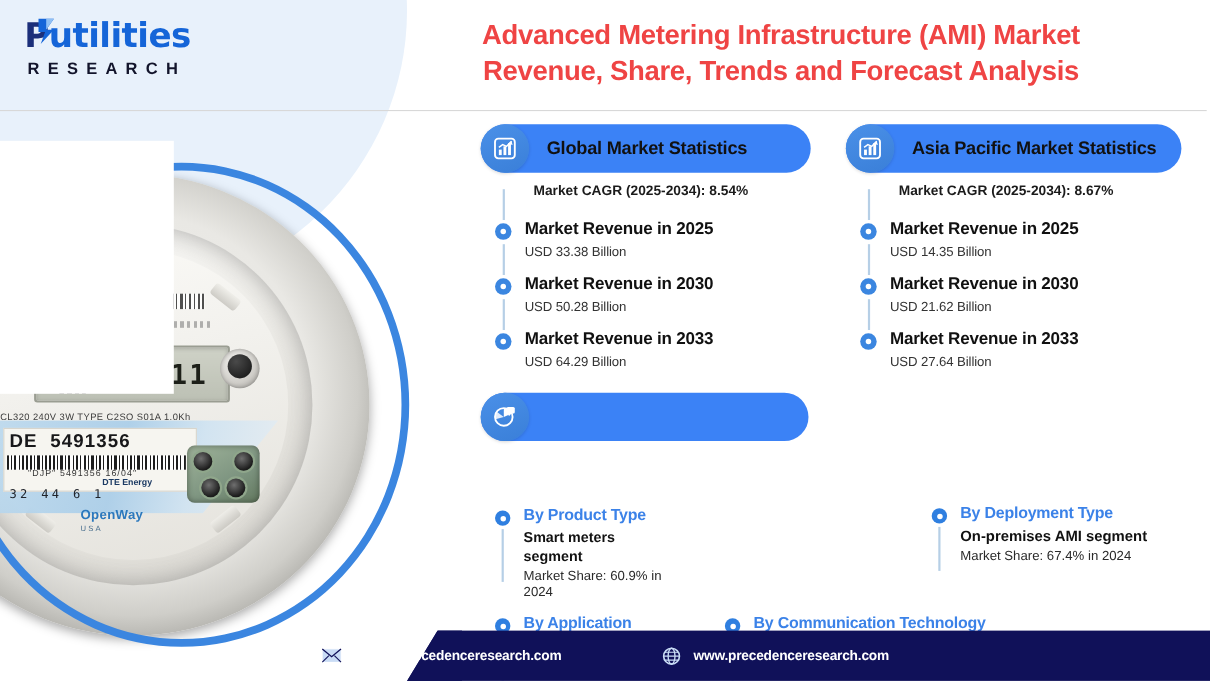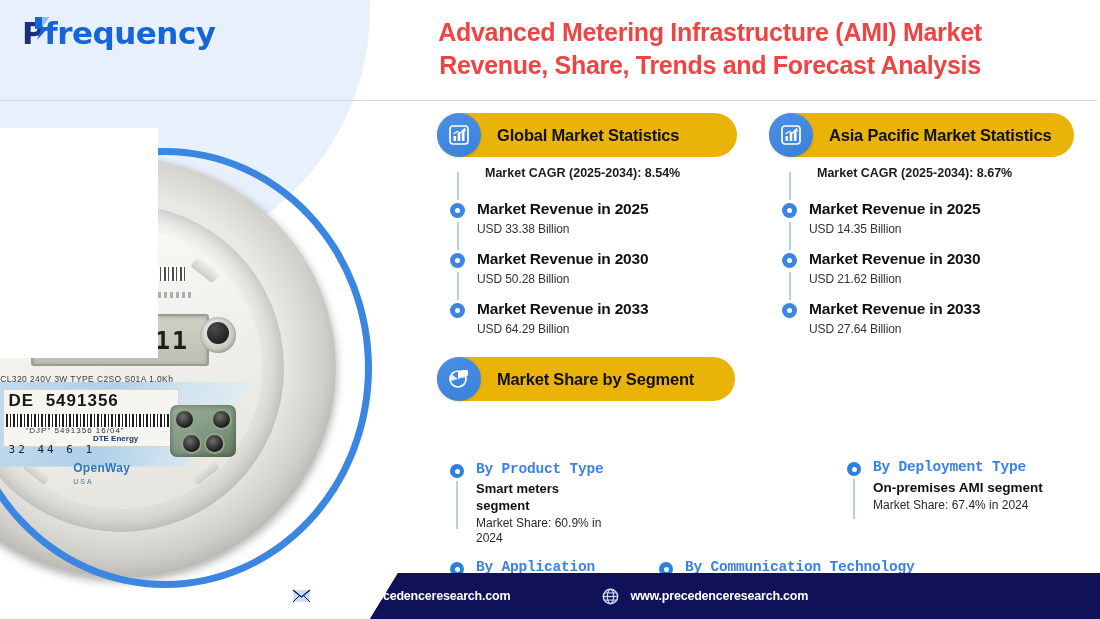--- a/index.html
+++ b/index.html
@@ -186,21 +186,21 @@
   }
   .clamp.c1{left:15%;top:13%;transform:rotate(-38deg);}
   .clamp.c2{right:15%;top:13%;transform:rotate(38deg);}
   .clamp.c3{left:15%;bottom:11%;transform:rotate(38deg);}
   .clamp.c4{right:15%;bottom:11%;transform:rotate(-38deg);}
 
   
   .panel{position:absolute;z-index:5;}
   .pill{
     display:flex;align-items:center;
-    background:#eab308;border-radius:26px;height:44px;
+    background:#3b82f6;border-radius:26px;height:44px;
     padding-right:22px;
     position:relative;
   }
   .pill-icon{
     width:44px;height:44px;border-radius:50%;
     background:linear-gradient(160deg,#4a90e8,#3a7fd8);
     display:flex;align-items:center;justify-content:center;flex:0 0 44px;
     box-shadow:0 1px 3px rgba(0,0,0,.15);
   }
   .pill-title{
@@ -227,21 +227,21 @@
 
   
   .seg-grid{position:relative;margin-top:8px;height:170px;}
   .seg{position:absolute;padding-left:26px;}
   .seg-dot{
     position:absolute;left:0;top:3px;width:14px;height:14px;border-radius:50%;
     background:#2f7fe0;display:flex;align-items:center;justify-content:center;
   }
   .seg-dot:after{content:"";width:5px;height:5px;border-radius:50%;background:#fff;}
   .seg-line{position:absolute;left:6px;top:20px;width:1.5px;background:#b6cfe6;}
-  .seg-cat{font-size:14.5px;font-weight:bold;color:#3b82e8;letter-spacing:-0.2px;line-height:1.2;font-family:Liberation Mono, monospace;}
+  .seg-cat{font-size:14.5px;font-weight:bold;color:#3b82e8;letter-spacing:-0.2px;line-height:1.2;}
   .seg-name{font-size:13px;font-weight:bold;color:#111;margin-top:3px;line-height:1.28;}
   .seg-share{font-size:12px;color:#2a2a2a;margin-top:1px;line-height:1.3;}
 
   
   .footer{
     position:absolute;left:0;bottom:0;width:1100px;height:46px;z-index:8;
     background:#101159;
     clip-path:polygon(398px 0, 1100px 0, 1100px 46px, 370px 46px);
   }
   .footer-slant{
@@ -263,22 +263,23 @@
 
   <div class="bg-circle-tl2"></div>
   <div class="top-divider"></div>
 
   <div class="logo">
     <svg class="logo-mark" viewBox="0 0 22 26">
       <path d="M2 2 L16 2 L9 12 L16 12 L4 25 L8 14 L2 14 Z" fill="#1565d8"></path>
       <path d="M9 2 L16 2 L9 12 Z" fill="#8fc0f5"></path>
     </svg>
     <div class="logo-main">
-      <span>P</span><span class="blue">frequency</span>
-    </div>
+      <span>P</span><span class="blue">utilities</span>
+    </div>
+    <div class="logo-sub">RESEARCH</div>
   </div>
 
   <div class="title">
     <div>Advanced Metering Infrastructure (AMI) Market</div>
     <div>Revenue, Share, Trends and Forecast Analysis</div>
   </div>
 
   <div class="meter-wrap">
     <div class="meter">
       <div class="meter-face">
@@ -401,21 +402,20 @@
     <div class="pill" style="width:298px;box-sizing:border-box;">
       <div class="pill-icon">
         <svg width="24" height="24" viewBox="0 0 24 24">
           <circle cx="11" cy="12" r="8" fill="none" stroke="#ffffff" stroke-width="1.7"></circle>
           <path d="M11 12 L11 4 A8 8 0 0 1 18 9 Z" fill="#ffffff"></path>
           <path d="M11 12 L3.4 14.2 A8 8 0 0 1 4.2 7 Z" fill="#ffffff" opacity="0.85"></path>
           <rect x="13.5" y="3" width="7.5" height="6" rx="1.4" fill="#ffffff"></rect>
           <polygon points="15,9 18,9 15.6,11.4" fill="#ffffff"></polygon>
         </svg>
       </div>
-      <div class="pill-title">Market Share by Segment</div>
     </div>
 
     <div class="seg-grid">
 
       <div class="seg" style="left:13px;top:52px;width:210px;">
         <div class="seg-dot"></div>
         <div class="seg-line" style="height:48px;"></div>
         <div class="seg-cat">By Product Type</div>
         <div class="seg-name" style="max-width:120px;">Smart meters segment</div>
         <div class="seg-share" style="max-width:150px;">Market Share: 60.9% in 2024</div>

